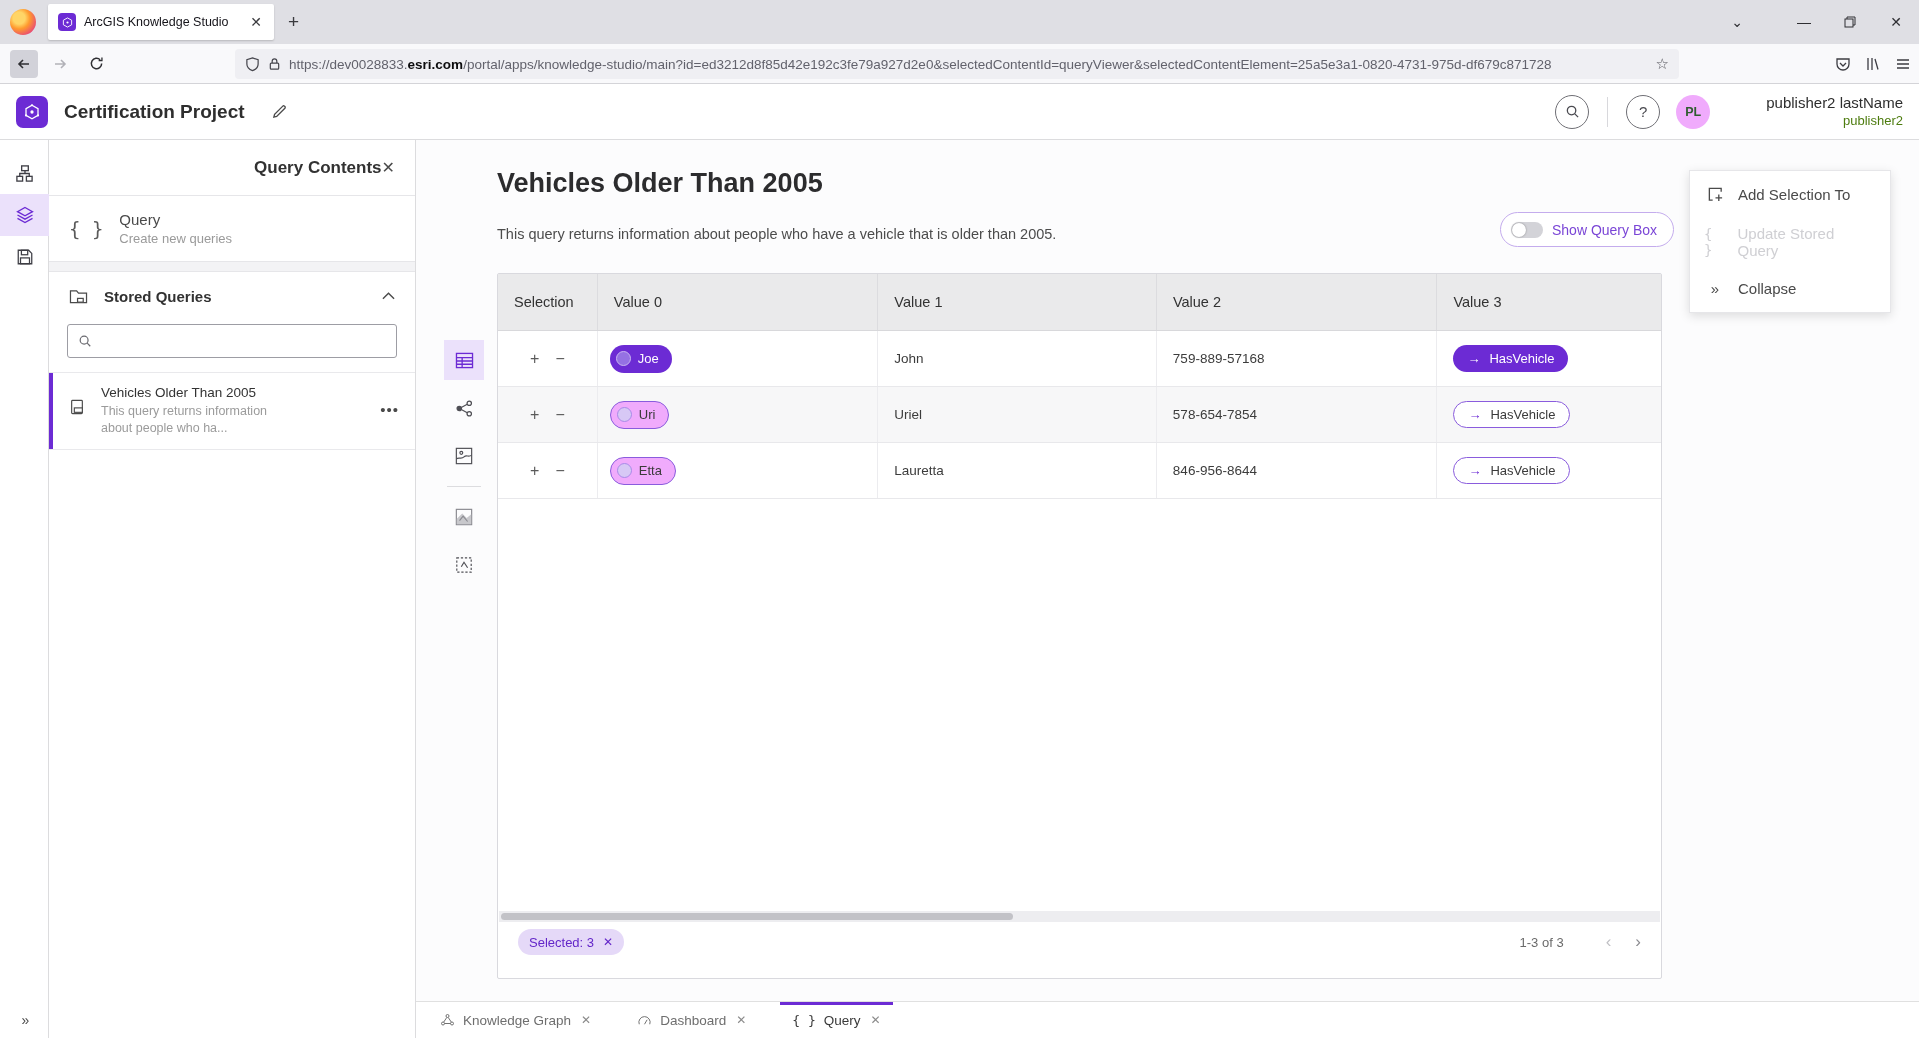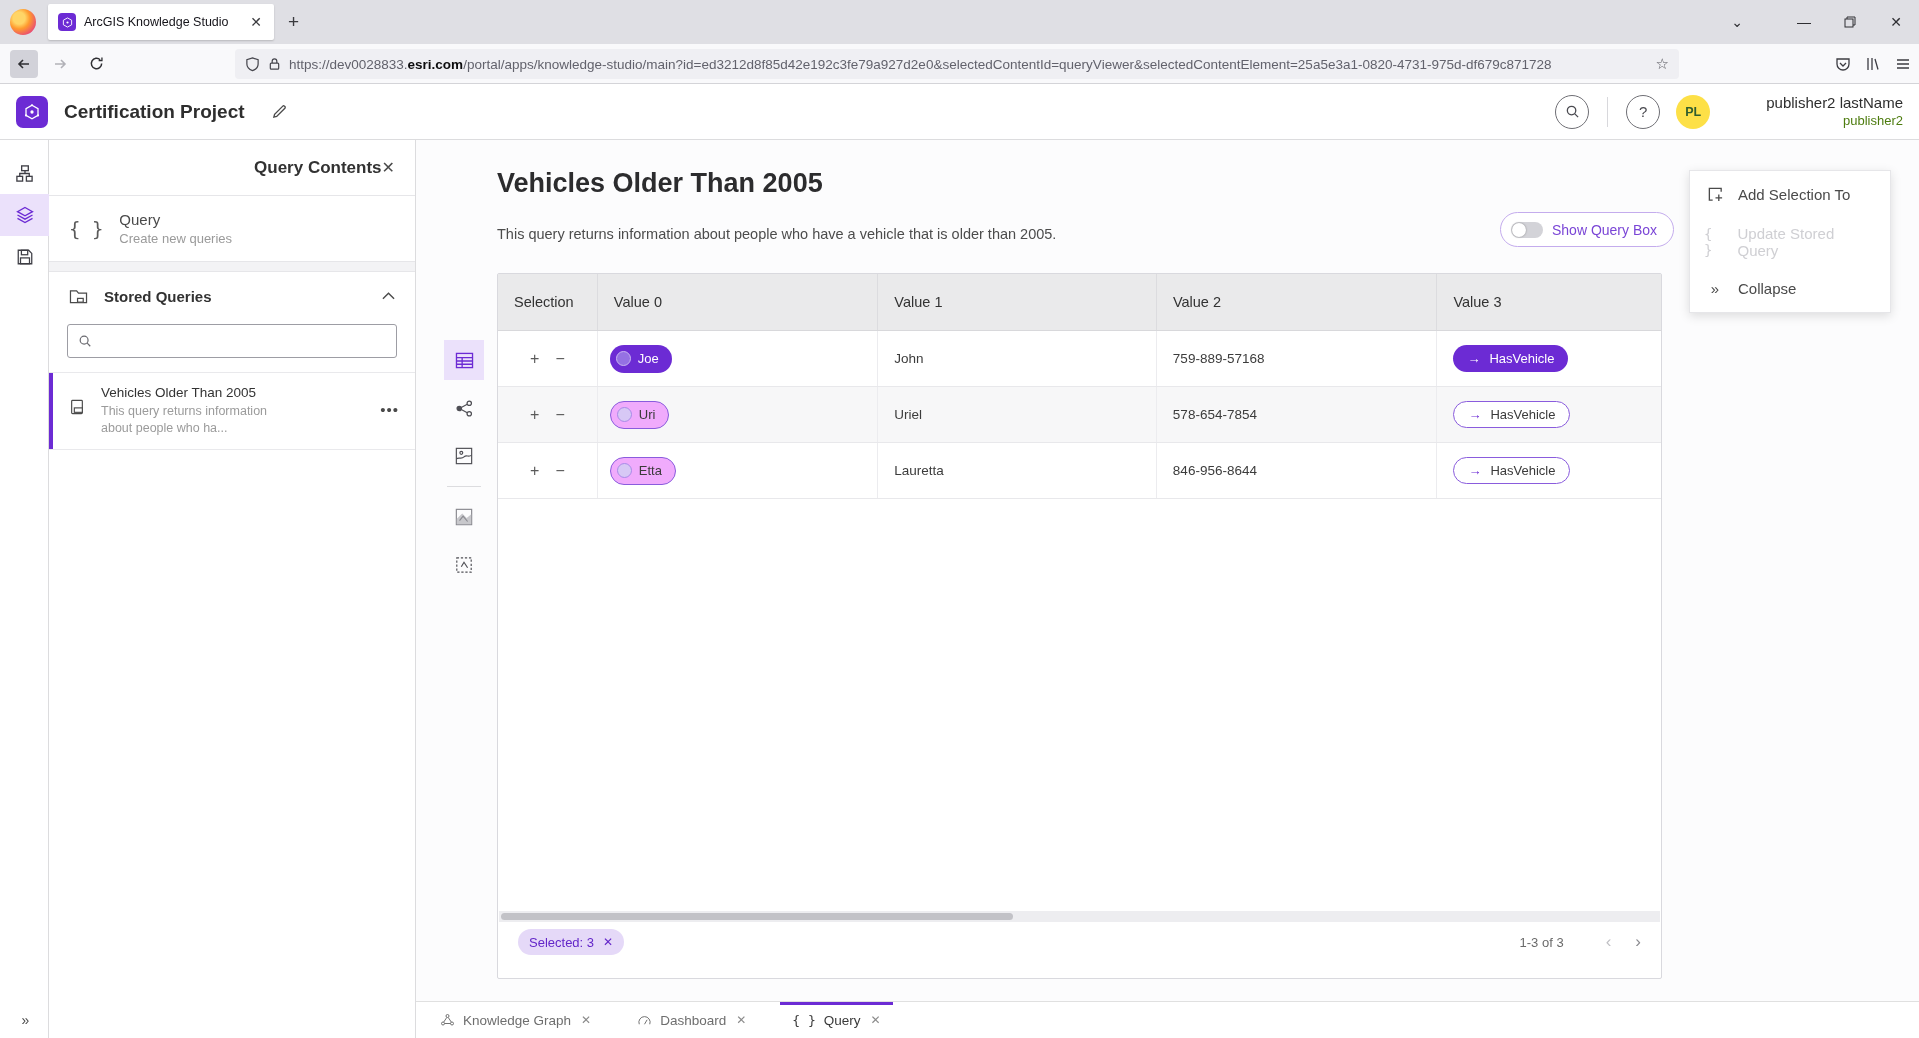--- a/index.html
+++ b/index.html
@@ -31,21 +31,21 @@
   .nav-right { position:absolute; right:8px; top:0; height:100%; display:flex; align-items:center; gap:14px; color:#3c3c42; }
 
   
   .appheader { height:56px; background:#fff; border-bottom:1px solid #dcdcde; display:flex; align-items:center; position:relative; }
   .app-logo { width:32px; height:32px; border-radius:7px; background:#6c2bd4; margin-left:16px; display:flex; align-items:center; justify-content:center; }
   .project-title { font-size:19px; font-weight:bold; color:#2e2e2e; margin-left:16px; }
   .edit-pencil { margin-left:26px; color:#4a4a4a; }
   .hdr-right { position:absolute; right:16px; height:100%; display:flex; align-items:center; }
   .circle-btn { width:34px; height:34px; border-radius:50%; border:1px solid #6f6f75; display:flex; align-items:center; justify-content:center; color:#4a4a50; font-size:15px; }
   .hdr-sep { width:1px; height:30px; background:#d8d8dc; margin:0 18px; }
-  .avatar { width:34px; height:34px; border-radius:50%; background:#fde047; color:#2f5d2f; font-size:12.5px; font-weight:bold; display:flex; align-items:center; justify-content:center; margin:0 12px 0 16px; }
+  .avatar { width:34px; height:34px; border-radius:50%; background:#f0abfc; color:#2f5d2f; font-size:12.5px; font-weight:bold; display:flex; align-items:center; justify-content:center; margin:0 12px 0 16px; }
   .user-block { line-height:1.25;margin-left:44px; }
   .user-line1 { font-size:15px; color:#2e2e2e; }
   .user-line2 { font-size:13px; color:#4d7c0f;text-align:right; }
 
   
   .body { display:flex; height:898px; }
   .rail { width:49px; border-right:1px solid #dcdcde; background:#fff; position:relative; flex:none; }
   .rail-item { width:49px; height:42px; display:flex; align-items:center; justify-content:center; color:#3f3f46; }
   .rail-item.sel { background:#ebe1fb; color:#6c2bd4; }
   .rail-expand { position:absolute; bottom:10px; left:0; width:49px; text-align:center; color:#4a4a4a; font-size:14px; letter-spacing:-2px; }

